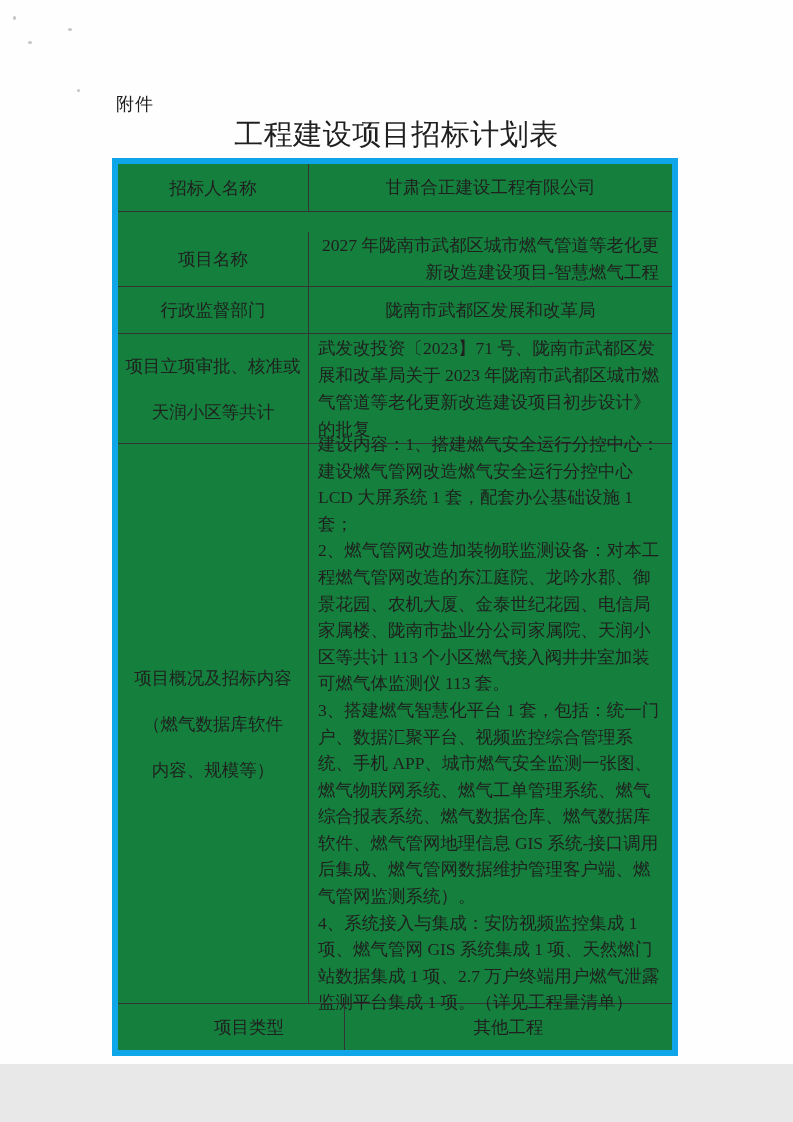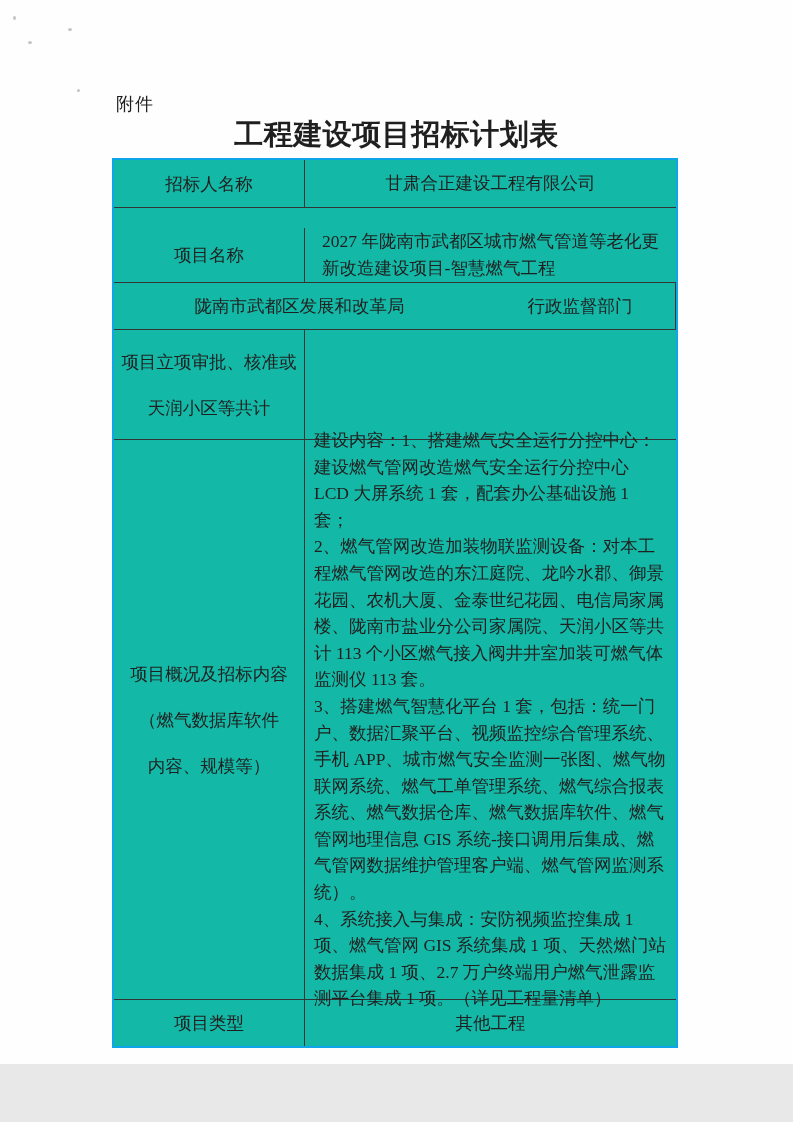--- a/index.html
+++ b/index.html
@@ -24,45 +24,45 @@
     font-size: 18px;
     letter-spacing: 1px;
   }
   .title {
     position: absolute;
     left: 0;
     top: 115px;
     width: 100%;
     text-align: center;
     font-size: 29px;
-    font-weight: 700;
+    font-weight: 400;
     letter-spacing: 0.5px;
   }
   .table {
     position: absolute;
     left: 112px;
     top: 158px;
     width: 566px;
-    border: 2px solid #0ea5e9;
+    border: 6px solid #0ea5e9;
     box-sizing: border-box;
-    background: #14b8a6;
+    background: #15803d;
   }
   .row {
     display: flex;
     align-items: stretch;
     border-bottom: 1px solid #343434;
     box-sizing: border-box;
   }
   .row:last-child { border-bottom: none; }
   .row:nth-child(1) { height: 48px; }
   .row:nth-child(2) { height: 55px; margin-top: 20px; }
   .row:nth-child(3) { height: 47px; }
   .row:nth-child(4) { height: 110px; }
   .row:nth-child(5) { height: 560px; }
-  .row:nth-child(6) { height: 46px; }
+  .row:nth-child(6) { height: 46px; margin-left: 36px; }
   .cell {
     box-sizing: border-box;
     display: flex;
     align-items: center;
     white-space: pre-line;
     font-size: 17.5px;
   }
   .label {
     width: 191px;
     border-right: 1px solid #343434;
@@ -72,21 +72,21 @@
     padding: 0 6px;
     flex-shrink: 0;
   }
   .value {
     flex: 1;
     padding: 0 9px;
     line-height: 27px;
   }
   .value.center {
     justify-content: center;
-    text-align: left;
+    text-align: right;
   }
   .value.left {
     text-align: left;
   }
   .value.dense {
     line-height: 26.6px;
   }
   .speck {
     position: absolute;
     border-radius: 50%;
@@ -116,27 +116,28 @@
       <div class="cell value center">甘肃合正建设工程有限公司</div>
     </div>
 
     <div class="row">
       <div class="cell label">项目名称</div>
       <div class="cell value center">2027 年陇南市武都区城市燃气管道等老化更
 新改造建设项目-智慧燃气工程</div>
     </div>
 
     <div class="row">
+      <div class="cell label">行政监督部门</div>
       <div class="cell value center">陇南市武都区发展和改革局</div>
-      <div class="cell label">行政监督部门</div>
     </div>
 
     <div class="row">
       <div class="cell label">项目立项审批、核准或
 天润小区等共计</div>
+      <div class="cell value left">武发改投资〔2023】71 号、陇南市武都区发展和改革局关于 2023 年陇南市武都区城市燃气管道等老化更新改造建设项目初步设计》的批复</div>
     </div>
 
     <div class="row">
       <div class="cell label">项目概况及招标内容
 （燃气数据库软件
 内容、规模等）</div>
       <div class="cell value left dense">建设内容：1、搭建燃气安全运行分控中心：建设燃气管网改造燃气安全运行分控中心 LCD 大屏系统 1 套，配套办公基础设施 1 套；
 2、燃气管网改造加装物联监测设备：对本工程燃气管网改造的东江庭院、龙吟水郡、御景花园、农机大厦、金泰世纪花园、电信局家属楼、陇南市盐业分公司家属院、天润小区等共计 113 个小区燃气接入阀井井室加装可燃气体监测仪 113 套。
 3、搭建燃气智慧化平台 1 套，包括：统一门户、数据汇聚平台、视频监控综合管理系统、手机 APP、城市燃气安全监测一张图、燃气物联网系统、燃气工单管理系统、燃气综合报表系统、燃气数据仓库、燃气数据库软件、燃气管网地理信息 GIS 系统-接口调用后集成、燃气管网数据维护管理客户端、燃气管网监测系统）。
 4、系统接入与集成：安防视频监控集成 1 项、燃气管网 GIS 系统集成 1 项、天然燃门站数据集成 1 项、2.7 万户终端用户燃气泄露监测平台集成 1 项。（详见工程量清单）</div>

